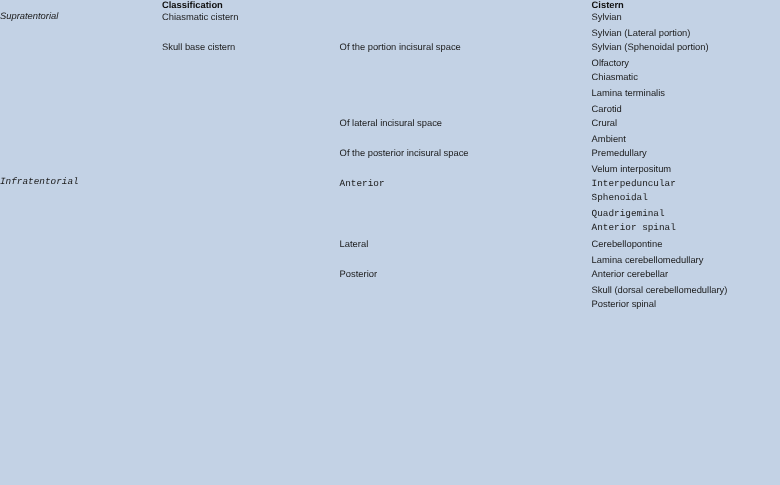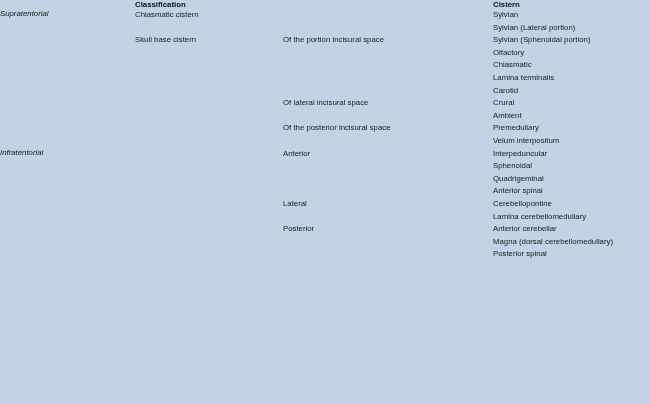--- a/index.html
+++ b/index.html
@@ -47,20 +47,21 @@
     border-bottom: 1px solid #7e93ad;
     color: #101010;
   }
   thead th.blank { }
 
   td.cellpad {
     padding: 5px 6px 6px 6px;
   }
   .rule-top {
     border-top: 1px solid #7e93ad;
+    font-family: Liberation Mono, monospace;
   }
   .rule-thin {
     border-top: 1px solid #a8bace;
   }
   .group-label {
     font-style: italic;
     padding: 6px 6px 6px 6px;
     font-size: 7.8px;
   }
   .list-line {
@@ -180,20 +181,20 @@
 
       <tr class="section-body">
         <td class="cellpad">
           <div class="list-line"></div>
         </td>
         <td class="cellpad rule-thin">
           <div class="list-line">Posterior</div>
         </td>
         <td class="cellpad rule-thin">
           <div class="list-line">Anterior cerebellar</div>
-          <div class="list-line">Magna (dorsal cerebellomedullary)</div>
+          <div class="list-line">Skull (dorsal cerebellomedullary)</div>
           <div class="list-line">Posterior spinal</div>
         </td>
       </tr>
 
     </tbody>
   </table>
 </div>
 
 </body></html>

